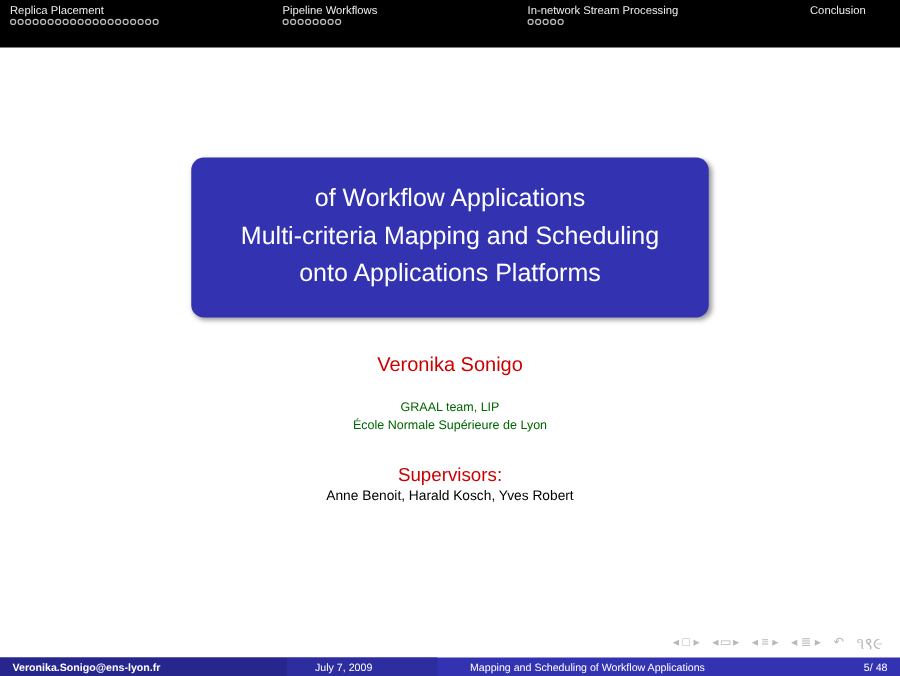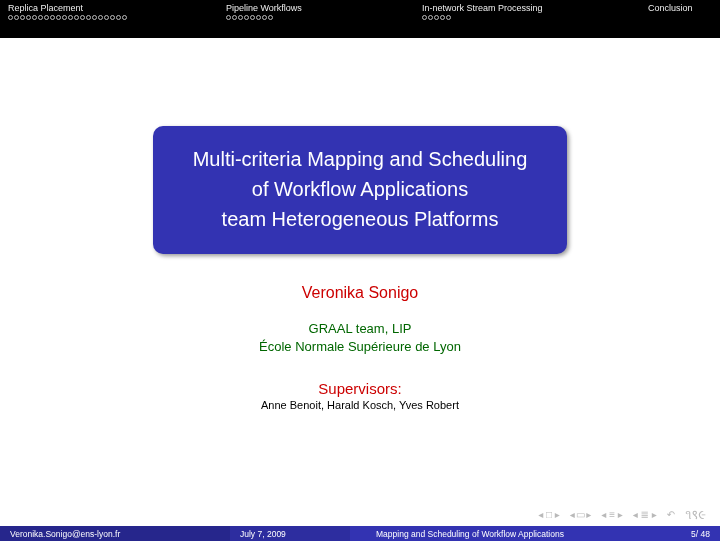--- a/index.html
+++ b/index.html
@@ -61,21 +61,21 @@
     text-align: center;
     margin-top: 30px;
   }
   .author-name {
     color: #cc0000;
     font-size: 16px;
     margin-bottom: 18px;
   }
   .affil {
     color: #006600;
-    font-size: 13px;
+    font-size: 10px;
     line-height: 1.4;
   }
   .sup-label {
     color: #cc0000;
     font-size: 15px;
     margin-top: 24px;
   }
   .sup-names {
     color: #000;
     font-size: 11px;
@@ -101,22 +101,22 @@
     bottom: 0;
     left: 0;
     right: 0;
     height: 15px;
     background: #3333b2;
     color: #fff;
     display: flex;
     font-size: 8.5px;
     align-items: center;
   }
-  .footbar .cell-author { flex: 0 0 230px; background: #26268c; padding-left: 10px; height:100%; display:flex; align-items:center;}
-  .footbar .cell-date   { flex: 0 0 120px; background: #2d2d9f; padding-left: 10px; height:100%; display:flex; align-items:center;}
+  .footbar .cell-author { flex: 0 0 230px; background: #26268c; padding-left: 10px; height:100%; display:flex; align-items:center;font-weight:bold;}
+  .footbar .cell-date   { flex: 0 0 120px; background: #2d2d9f; padding-left: 22px; height:100%; display:flex; align-items:center;}
   .footbar .cell-title  { flex: 1; padding-left: 26px; height:100%; display:flex; align-items:center;}
   .footbar .cell-page   { flex: 0 0 52px; text-align: right; padding-right: 10px; height:100%; display:flex; align-items:center; justify-content:flex-end;}
 </style>
 </head>
 <body>
 
 <div class="topbar" id="topbar">
     <div class="section" style="width: 218px;">
       <div class="label">Replica Placement</div>
       <div class="dots">
@@ -165,23 +165,23 @@
         <span class="dot"></span>
       </div>
     </div>
     <div class="section" style="width: 80px;">
       <div class="label">Conclusion</div>
     </div>
   </div>
 
 <div class="titlebox-wrap">
   <div class="titlebox">
+    <div>of Workflow Applications</div>
     <div>Multi-criteria Mapping and Scheduling</div>
-    <div>of Workflow Applications</div>
-    <div>team Heterogeneous Platforms</div>
+    <div>onto Applications Platforms</div>
   </div>
 </div>
 
 <div class="author-block">
   <div class="author-name">Veronika Sonigo</div>
   <div class="affil">GRAAL team, LIP</div>
   <div class="affil">École Normale Supérieure de Lyon</div>
   <div class="sup-label">Supervisors:</div>
   <div class="sup-names">Anne Benoit, Harald Kosch, Yves Robert</div>
 </div>

